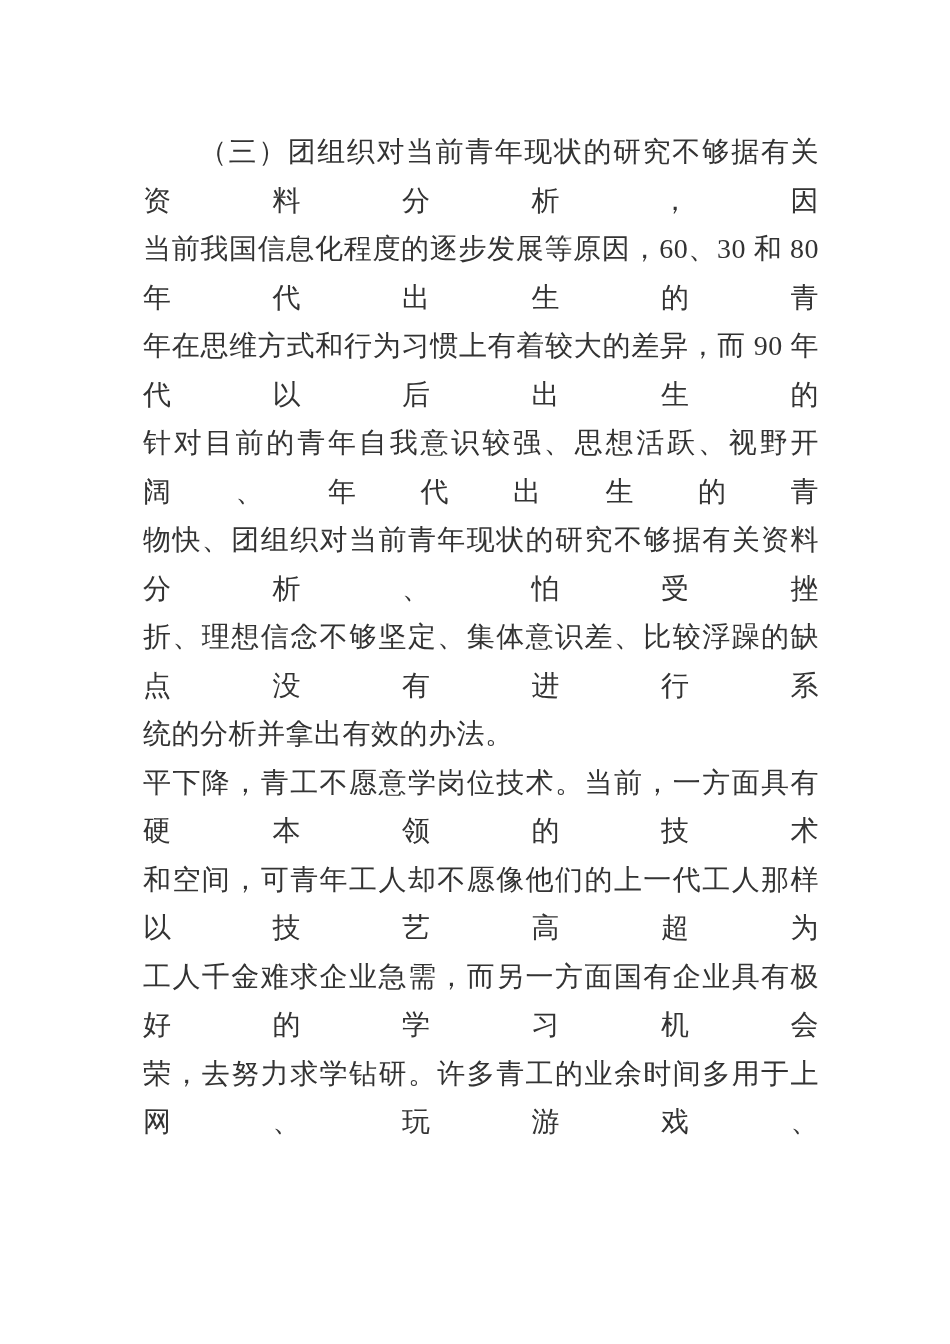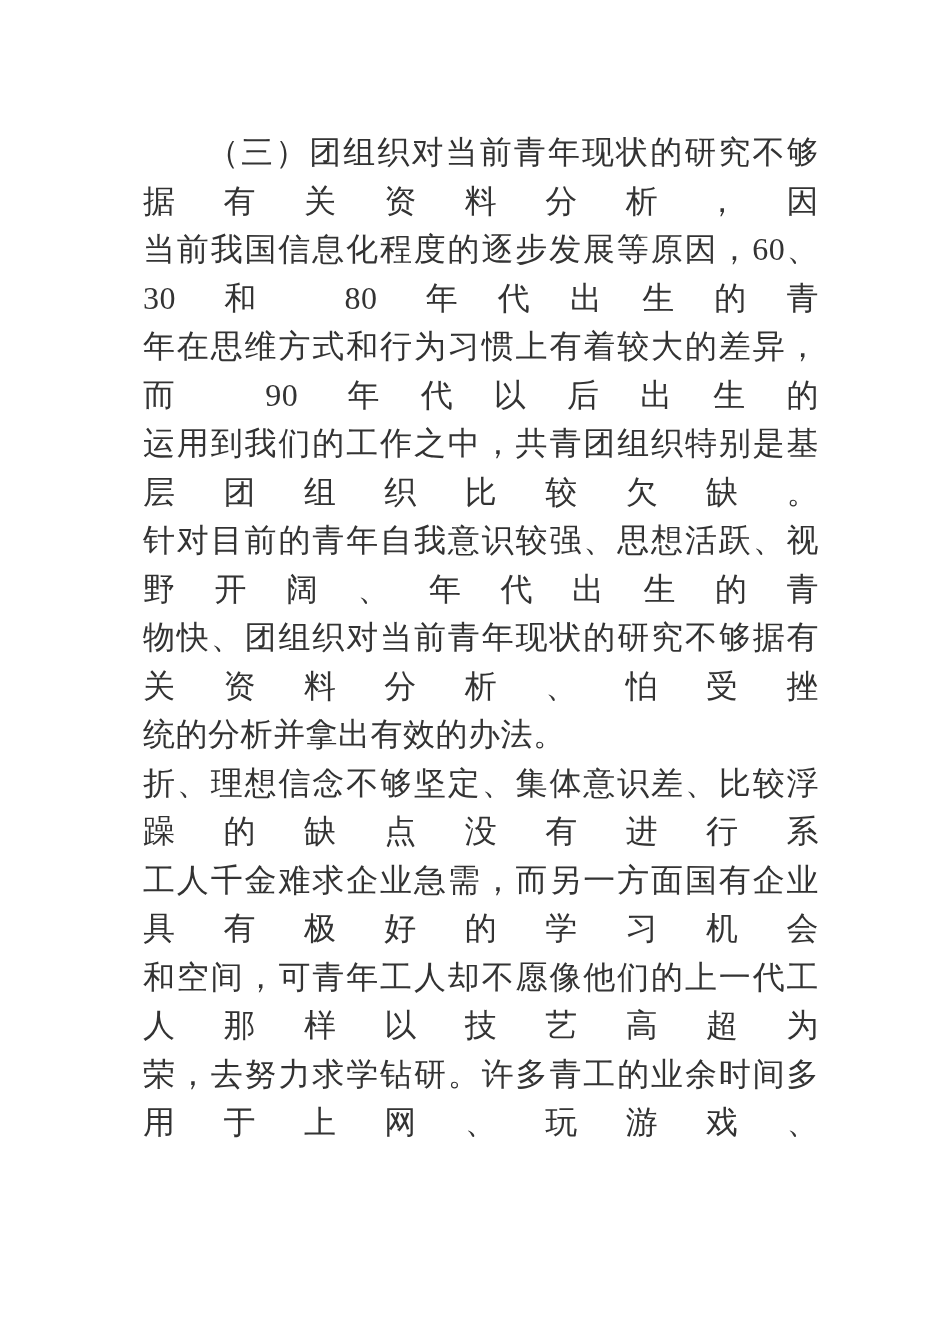--- a/index.html
+++ b/index.html
@@ -16,21 +16,21 @@
     padding: 128px 131px 0 143px;
     overflow: hidden;
     font-family: "Liberation Serif", "DejaVu Serif", serif;
     color: #333333;
   }
   .para {
     margin: 0;
     padding: 0;
   }
   .line {
-    font-size: 32px;
+    font-size: 28px;
     line-height: 48.5px;
     letter-spacing: 0.5px;
     text-align: justify;
     text-align-last: justify;
     text-justify: inter-character;
     white-space: normal;
     font-weight: 400;
   }
   .line.indent {
     text-indent: 2em;
@@ -41,27 +41,27 @@
 </style>
 </head>
 <body>
 
 <div class="page">
 
   <div class="para">
     <div class="line indent">（三）团组织对当前青年现状的研究不够据有关资料分析，因</div>
     <div class="line">当前我国信息化程度的逐步发展等原因，60、30 和 80 年代出生的青</div>
     <div class="line">年在思维方式和行为习惯上有着较大的差异，而 90 年代以后出生的</div>
-    <div class="line">运用到我们的工作之中，共青团组织特别是基层团组织比较欠缺。</div>
     <div class="line">针对目前的青年自我意识较强、思想活跃、视野开阔、年代出生的青</div>
     <div class="line">物快、团组织对当前青年现状的研究不够据有关资料分析、怕受挫</div>
+    <div class="line">折、理想信念不够坚定、集体意识差、比较浮躁的缺点没有进行系</div>
     <div class="line end">统的分析并拿出有效的办法。</div>
-    <div class="line">折、理想信念不够坚定、集体意识差、比较浮躁的缺点没有进行系</div>
   </div>
 
   <div class="para">
+    <div class="line">平下降，青工不愿意学岗位技术。当前，一方面具有硬本领的技术</div>
+    <div class="line">和空间，可青年工人却不愿像他们的上一代工人那样以技艺高超为</div>
     <div class="line">工人千金难求企业急需，而另一方面国有企业具有极好的学习机会</div>
-    <div class="line">和空间，可青年工人却不愿像他们的上一代工人那样以技艺高超为</div>
     <div class="line">荣，去努力求学钻研。许多青工的业余时间多用于上网、玩游戏、</div>
 
   </div>
 
 </div>
 
 </body></html>

